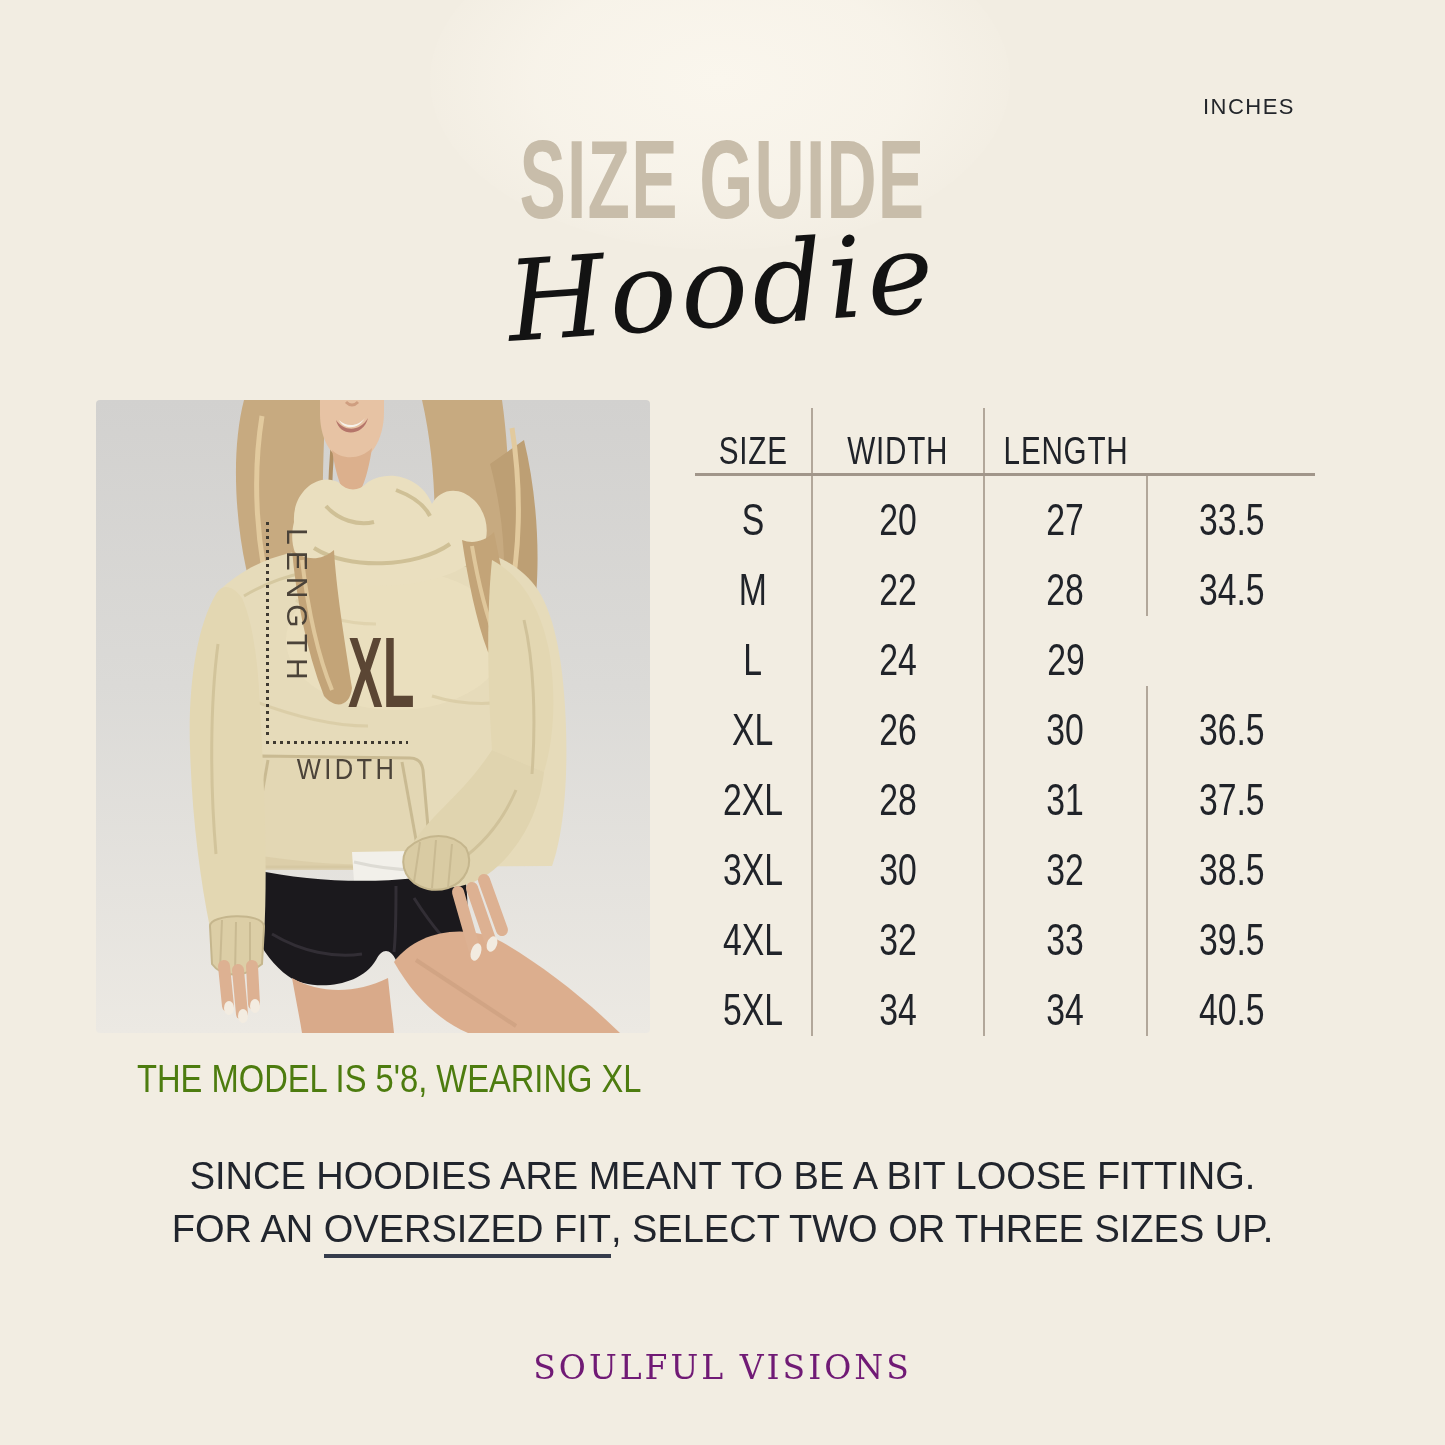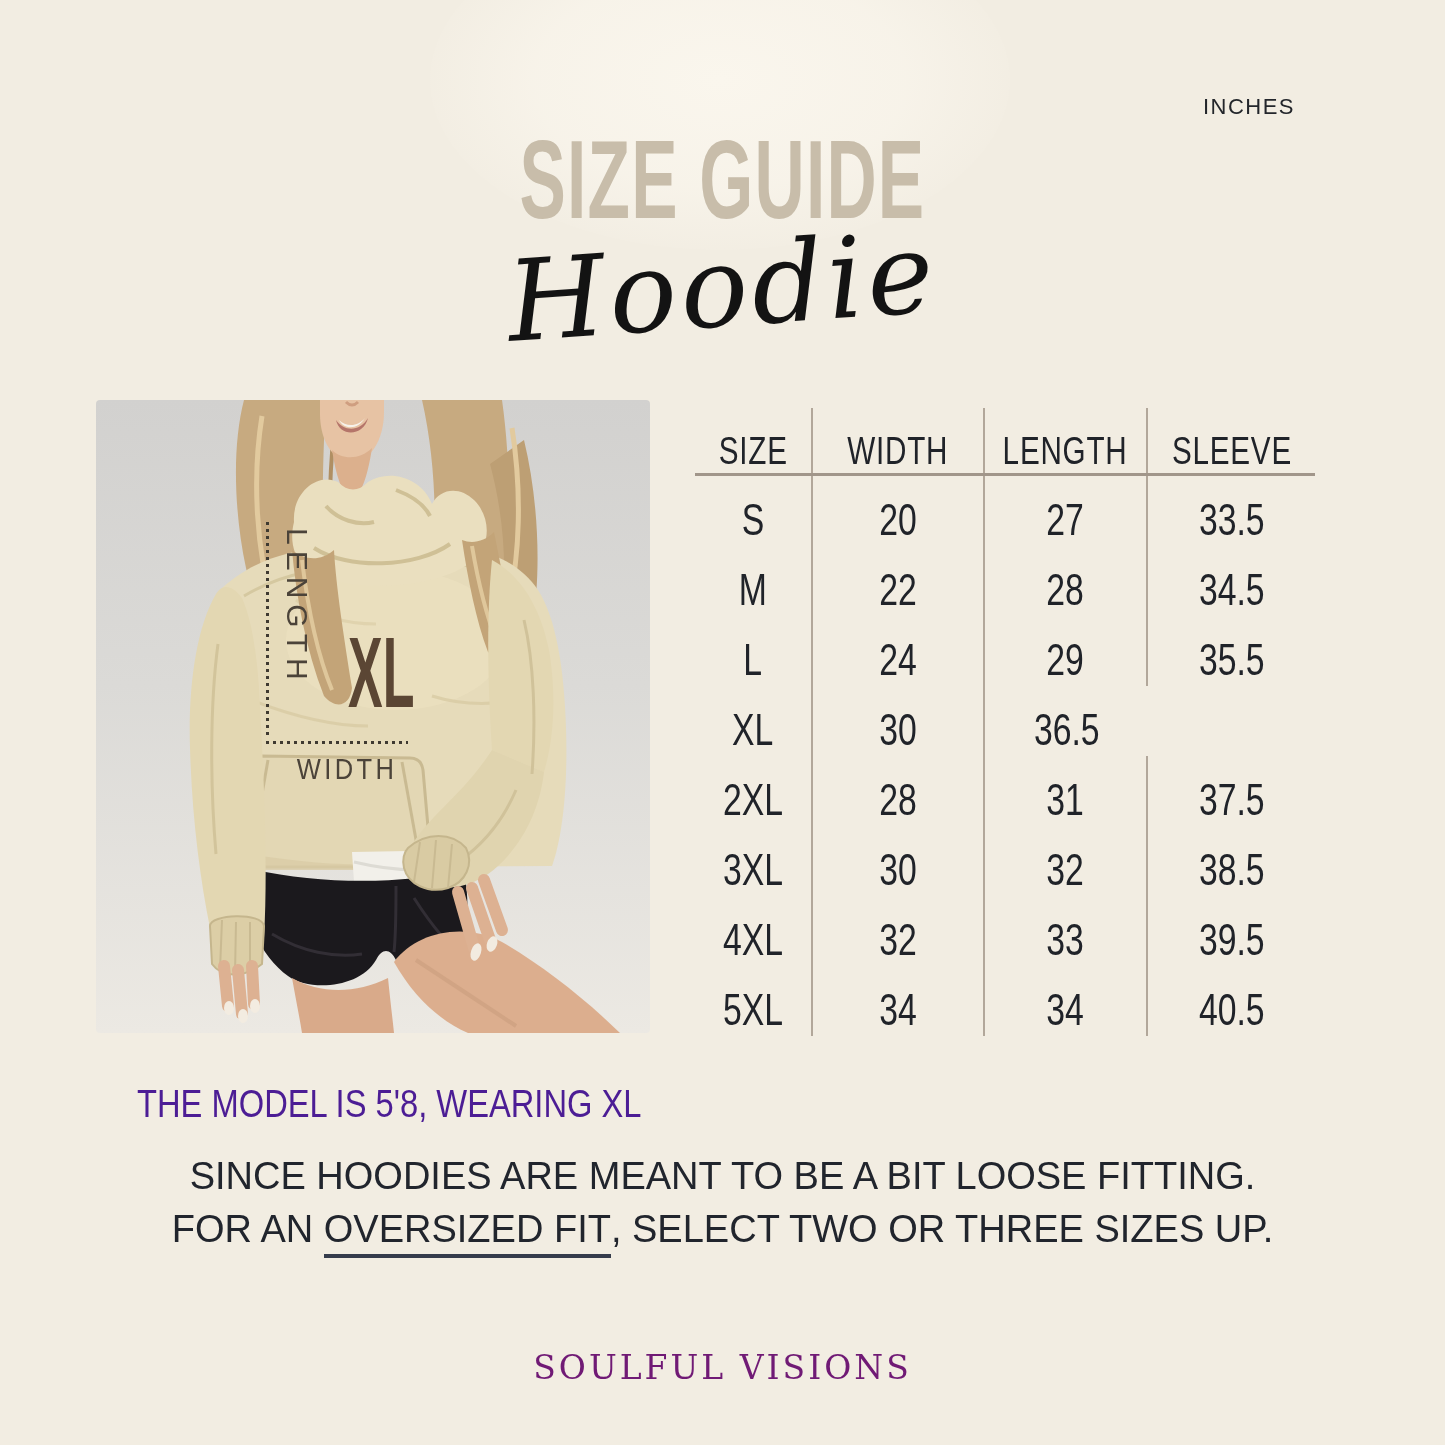--- a/index.html
+++ b/index.html
@@ -21,21 +21,21 @@
   .dot-v{position:absolute;left:170px;top:122px;width:3px;height:216px;
          background-image:repeating-linear-gradient(to bottom,#3f3a31 0 3px,transparent 3px 7px);}
   .dot-h{position:absolute;left:170px;top:341px;width:142px;height:3px;
          background-image:repeating-linear-gradient(to right,#3f3a31 0 3px,transparent 3px 7px);}
   .len-label{position:absolute;left:184px;top:128px;writing-mode:vertical-rl;font-size:30px;
              letter-spacing:6px;color:#4b4339;}
   .wid-label{position:absolute;left:176px;top:352px;width:150px;text-align:center;font-size:30px;
              letter-spacing:4px;color:#4b4339;transform:scaleX(0.85);}
   .xl-label{position:absolute;left:252px;top:222px;font-size:100px;font-weight:bold;color:#5b4634;
             line-height:1;transform:scaleX(0.52);transform-origin:left top;}
-  .caption{position:absolute;left:96px;top:1058px;width:554px;text-align:center;font-size:38px;color:#4c1d95;margin-top:25px;}
+  .caption{position:absolute;left:96px;top:1058px;width:554px;text-align:center;font-size:38px;color:#4d7c0f;}
   .caption span{display:inline-block;transform:scaleX(0.86);white-space:nowrap;}
   
   .size-table{position:absolute;left:695px;top:408px;width:620px;}
   .tr{display:grid;grid-template-columns:118px 172px 163px 167px;height:70px;}
   .tr.th-row{height:65px;border-bottom:3px solid #a1968a;}
   .td{display:flex;align-items:flex-end;justify-content:center;border-right:2px solid #b2a79a;
       font-size:45px;color:#202329;}
   .td:last-child{border-right:none;}
   .th-row .td{font-size:38px;}
   .cond{display:inline-block;transform:scaleX(0.75);white-space:nowrap;}
@@ -160,23 +160,20 @@
     <div class="tr th-row">
       <div class="td">
         <span class="condh">SIZE</span>
       </div>
       <div class="td">
         <span class="condh">WIDTH</span>
       </div>
       <div class="td">
         <span class="condh">LENGTH</span>
       </div>
-      <div class="td">
-        <span class="condh">SLEEVE</span>
-      </div>
     </div>
     <div class="tr">
       <div class="td">
         <span class="cond">S</span>
       </div>
       <div class="td">
         <span class="cond">20</span>
       </div>
       <div class="td">
         <span class="cond">27</span>
@@ -202,27 +199,27 @@
     <div class="tr">
       <div class="td">
         <span class="cond">L</span>
       </div>
       <div class="td">
         <span class="cond">24</span>
       </div>
       <div class="td">
         <span class="cond">29</span>
       </div>
-      <div class="td">
-        <span class="cond">35.5</span>
-      </div>
     </div>
     <div class="tr">
       <div class="td">
         <span class="cond">XL</span>
+      </div>
+      <div class="td">
+        <span class="cond">26</span>
       </div>
       <div class="td">
         <span class="cond">30</span>
       </div>
       <div class="td">
         <span class="cond">36.5</span>
       </div>
     </div>
     <div class="tr">
       <div class="td">

